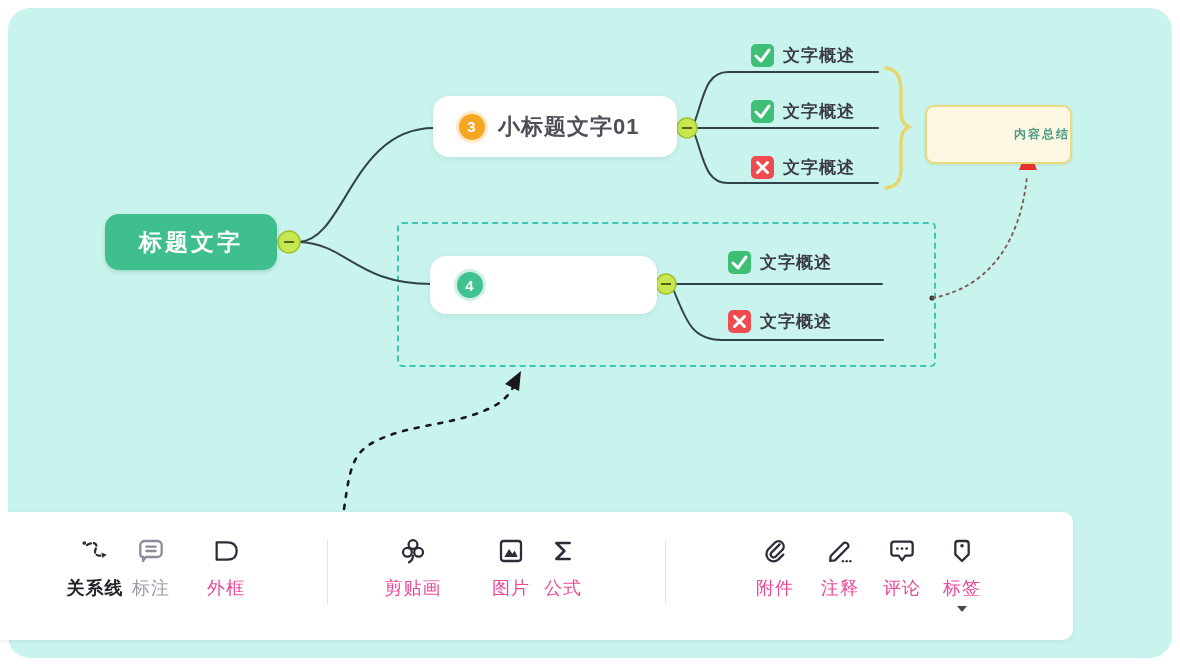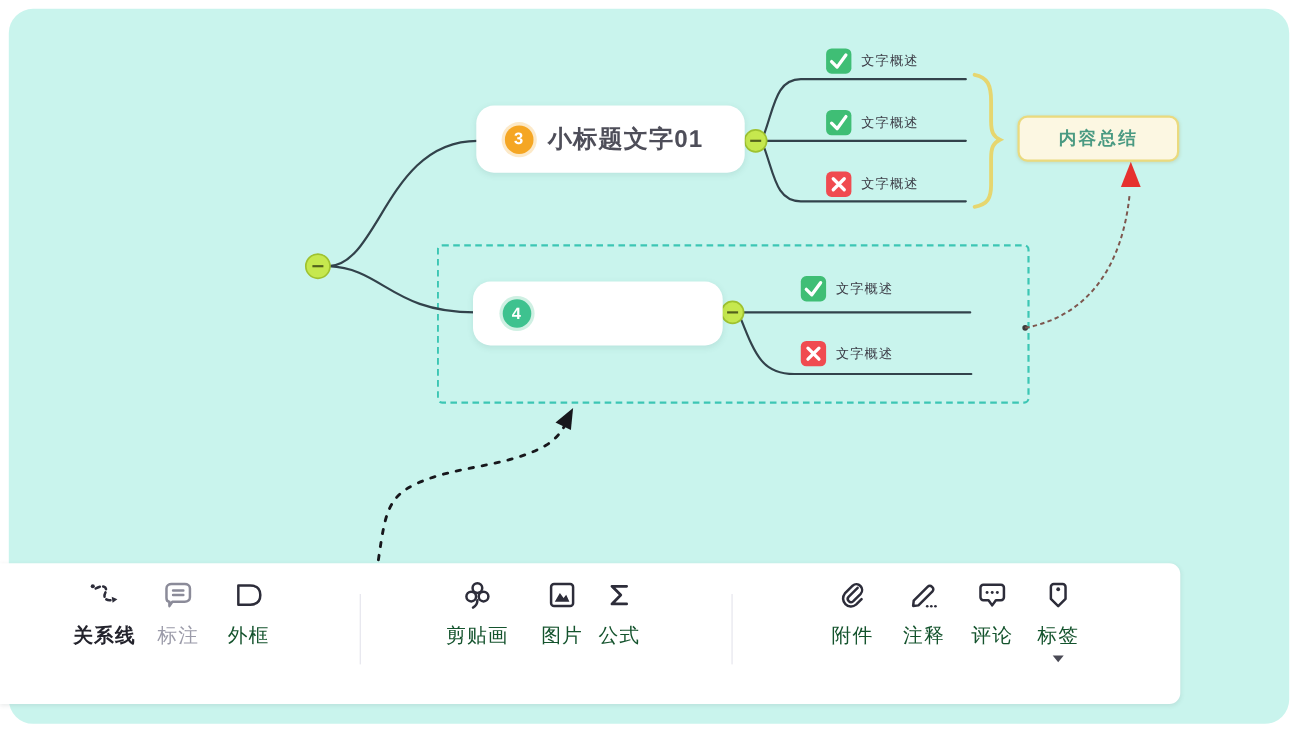--- a/index.html
+++ b/index.html
@@ -16,34 +16,34 @@
   .branch-node{background:#fff;border-radius:16px;display:flex;align-items:center;
                box-shadow:0 2px 6px rgba(40,90,80,.10);color:#4e4e59;font-size:22px;
                font-weight:600;letter-spacing:1px;}
   .branch1{left:433px;top:96px;width:244px;height:61px;padding-left:26px;box-sizing:border-box;}
   .branch2{left:430px;top:256px;width:227px;height:58px;padding-left:27px;box-sizing:border-box;}
   .badge{width:26px;height:26px;border-radius:50%;display:flex;align-items:center;justify-content:center;
          color:#fff;font-size:15px;font-weight:700;margin-right:13px;flex:0 0 auto;}
   .badge.orange{background:#f5a623;box-shadow:0 0 0 3px rgba(245,166,35,.25);}
   .badge.green{background:#3ec28f;box-shadow:0 0 0 3px rgba(62,194,143,.25);}
   .leaf{position:absolute;z-index:3;display:flex;align-items:center;gap:9px;}
-  .leaf-label{font-size:12px;font-weight:400;color:#3b3b45;letter-spacing:1px;text-align:right;}
+  .leaf-label{font-size:17px;font-weight:700;color:#3b3b45;letter-spacing:1px;text-align:right;}
   .mark{width:23px;height:23px;border-radius:5px;display:flex;align-items:center;justify-content:center;flex:0 0 auto;}
   .mark.check{background:#3fbe75;}
   .mark.cross{background:#f04b50;}
-  .summary-node{position:absolute;left:925px;top:105px;width:147px;height:42px;background:#fcf7e2;
-                border:2px solid #eada7e;border-radius:9px;display:flex;align-items:center;justify-content:center;
-                color:#4a9a82;font-size:16px;font-weight:700;letter-spacing:2px;z-index:3;
+  .summary-node{position:absolute;left:925px;top:105px;width:147px;height:59px;background:#fcf7e2;
+                border:2px solid #eada7e;border-radius:9px;display:flex;align-items:center;justify-content:flex-end;
+                color:#4a9a82;font-size:12px;font-weight:700;letter-spacing:2px;z-index:3;
                 box-shadow:0 1px 3px rgba(150,130,40,.18);box-sizing:border-box;}
   .toolbar{position:absolute;left:0;top:512px;width:1073px;height:128px;background:#ffffff;
            border-radius:0 10px 10px 0;z-index:4;box-shadow:0 1px 4px rgba(60,80,80,.10);}
   .tb-item{position:absolute;top:0;width:70px;display:flex;flex-direction:column;align-items:center;
-           padding-top:11px;cursor:pointer;}
+           padding-top:21px;cursor:pointer;}
   .tb-icon{width:36px;height:36px;display:flex;align-items:center;justify-content:center;}
-  .tb-label{margin-top:7px;font-size:18px;color:#14532d;letter-spacing:1px;white-space:nowrap;}
+  .tb-label{margin-top:7px;font-size:18px;color:#ec4899;letter-spacing:1px;white-space:nowrap;}
   .tb-label.strong{color:#23232c;font-weight:700;}
   .tb-label.muted{color:#9b9ba9;}
   .tb-label.soft{color:#7e7e8b;}
   .caret{margin-top:6px;width:0;height:0;border-left:5px solid transparent;border-right:5px solid transparent;
          border-top:6px solid #4a4a55;}
   .tb-divider{position:absolute;top:28px;width:1px;height:64px;background:#e3e3ec;}
 </style>
 </head>
 <body>
 
@@ -84,20 +84,23 @@
     <g>
       <circle cx="687" cy="128" r="10" fill="#c6e84e" stroke="#9fc230" stroke-width="1.5"></circle>
       <line x1="682" y1="128" x2="692" y2="128" stroke="#53611c" stroke-width="2"></line>
     </g>
     <g>
       <circle cx="666" cy="284" r="10" fill="#c6e84e" stroke="#9fc230" stroke-width="1.5"></circle>
       <line x1="661" y1="284" x2="671" y2="284" stroke="#53611c" stroke-width="2"></line>
     </g>
   </svg>
 
+  <div class="node root-node">
+    <span>标题文字</span>
+  </div>
 
   <div class="node branch-node branch1">
     <span class="badge orange">3</span>
     <span>小标题文字01</span>
   </div>
 
   <div class="node branch-node branch2">
     <span class="badge green">4</span>
   </div>
 
@@ -153,21 +156,21 @@
       <span class="tb-icon">
         <svg width="32" height="32" viewBox="0 0 24 24" fill="none" stroke="#2d2d3a" stroke-width="1.7" stroke-linecap="round" stroke-linejoin="round">
           <circle cx="4" cy="6" r="1.4" fill="#2d2d3a" stroke="none"></circle>
           <path d="M6,7.5 C11,4.5 14.5,6.5 12.5,10.5 C10.8,14 13.5,16.5 17.5,15.2" stroke-dasharray="3,2.2"></path>
           <polygon points="20.8,14.8 16.9,13.2 17.5,17.2" fill="#2d2d3a" stroke="none"></polygon>
         </svg>
       </span>
       <span class="tb-label strong">关系线</span>
     </div>
 
-    <div class="tb-item" style="left:127px">
+    <div class="tb-item" style="left:116px">
       <span class="tb-icon">
         <svg width="32" height="32" viewBox="0 0 24 24" fill="none" stroke="#8b8b99" stroke-width="1.7" stroke-linecap="round" stroke-linejoin="round">
           <path d="M8,16.5 L6,19.5 L6,16.5 C4.6,16.5 4,15.3 4,14 V7.5 C4,5.6 5.6,4.5 7.5,4.5 H16.5 C18.4,4.5 20,5.6 20,7.5 V13.5 C20,15.4 18.4,16.5 16.5,16.5 Z"></path>
           <path d="M8.5,8.8 H15.5 M8.5,12 H15.5"></path>
         </svg>
       </span>
       <span class="tb-label muted">标注</span>
     </div>
 
     <div class="tb-item" style="left:191px">
@@ -176,21 +179,21 @@
           <path d="M5,5.5 H13 C18.5,5.5 20,8.2 20,12 C20,15.8 18.5,18.5 13,18.5 H5 Z"></path>
         </svg>
       </span>
       <span class="tb-label">外框</span>
     </div>
 
 
     <div class="tb-divider" style="left:327px"></div>
 
 
-    <div class="tb-item" style="left:399px">
+    <div class="tb-item" style="left:378px">
       <span class="tb-icon">
         <svg width="32" height="32" viewBox="0 0 24 24" fill="none" stroke="#2d2d3a" stroke-width="1.7" stroke-linecap="round" stroke-linejoin="round">
           <circle cx="12" cy="7.2" r="3.3"></circle>
           <circle cx="7.8" cy="13" r="3.3"></circle>
           <circle cx="16.2" cy="13" r="3.3"></circle>
           <path d="M12,15.5 C12,17.8 10.8,19.5 9,20.5"></path>
         </svg>
       </span>
       <span class="tb-label">剪贴画</span>
     </div>

